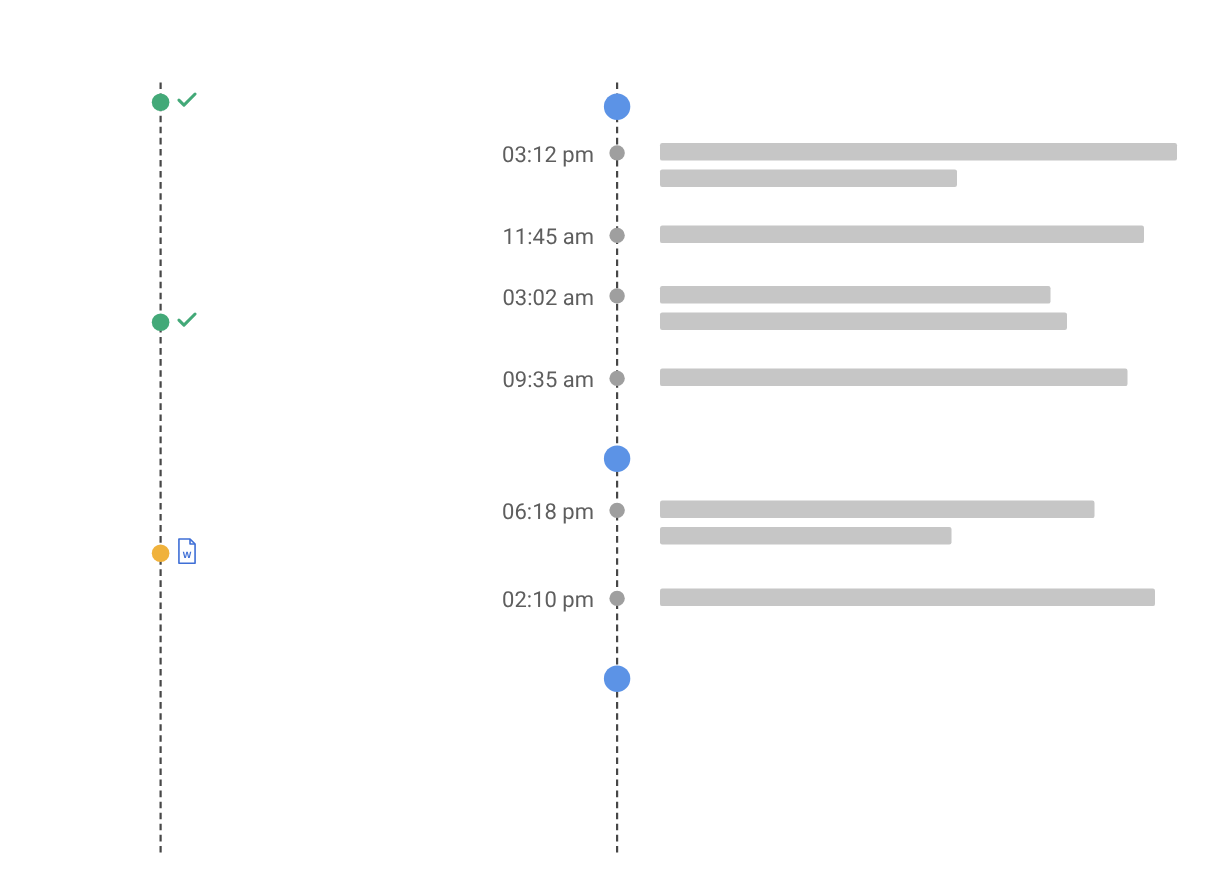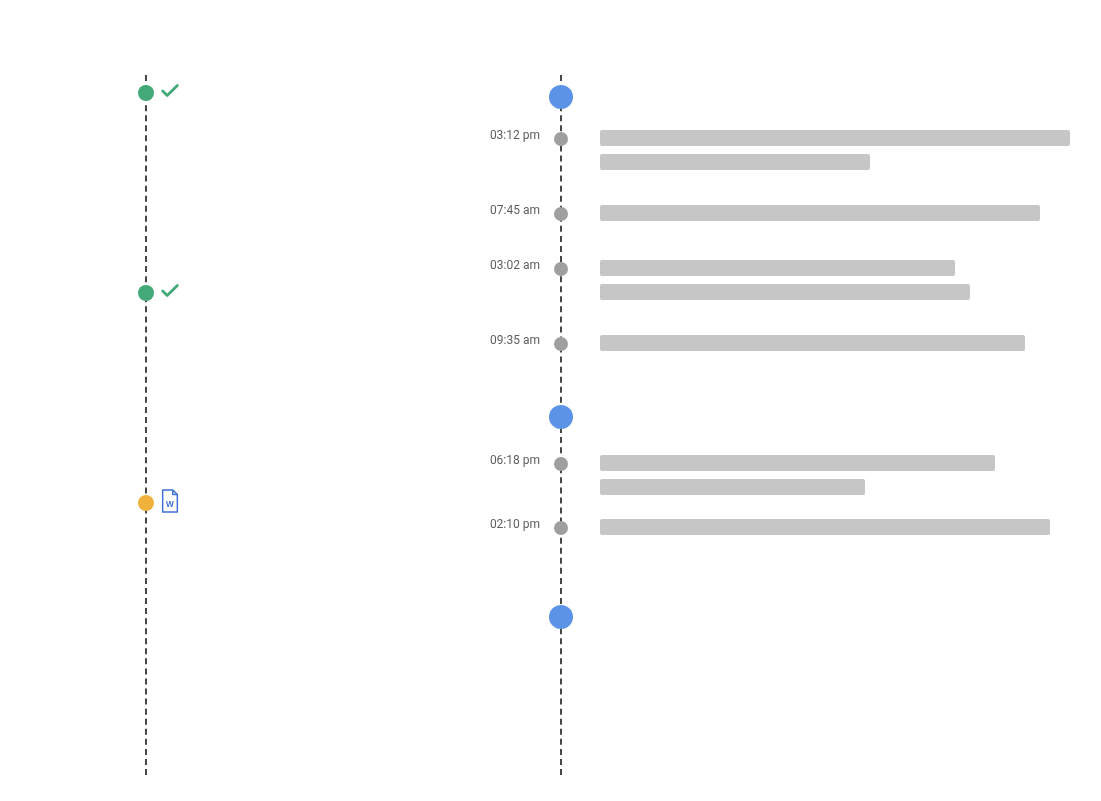--- a/index.html
+++ b/index.html
@@ -71,21 +71,21 @@
     position: absolute;
     left: 0;
     right: 0;
     height: 50px;
   }
   .right-tl .time {
     position: absolute;
     left: 0;
     width: 130px;
     text-align: right;
-    font-size: 12px;
+    font-size: 20px;
     color: #5e5e5e;
     top: -2px;
   }
   .right-tl .smalldot {
     position: absolute;
     left: 144px;
     top: 2px;
     width: 14px;
     height: 14px;
     border-radius: 50%;
@@ -144,21 +144,21 @@
     <div class="row" style="top:55px">
       <div class="time">03:12 pm</div>
       <div class="smalldot"></div>
       <div class="bars">
         <div class="bar" style="width:470px"></div>
         <div class="bar" style="width:270px"></div>
       </div>
     </div>
 
     <div class="row" style="top:130px">
-      <div class="time">07:45 am</div>
+      <div class="time">11:45 am</div>
       <div class="smalldot"></div>
       <div class="bars">
         <div class="bar" style="width:440px"></div>
       </div>
     </div>
 
     <div class="row" style="top:185px">
       <div class="time">03:02 am</div>
       <div class="smalldot"></div>
       <div class="bars">
@@ -179,21 +179,21 @@
 
     <div class="row" style="top:380px">
       <div class="time">06:18 pm</div>
       <div class="smalldot"></div>
       <div class="bars">
         <div class="bar" style="width:395px"></div>
         <div class="bar" style="width:265px"></div>
       </div>
     </div>
 
-    <div class="row" style="top:444px">
+    <div class="row" style="top:460px">
       <div class="time">02:10 pm</div>
       <div class="smalldot"></div>
       <div class="bars">
         <div class="bar" style="width:450px"></div>
       </div>
     </div>
 
     <div class="bigdot" style="top:530px"></div>
 
 

